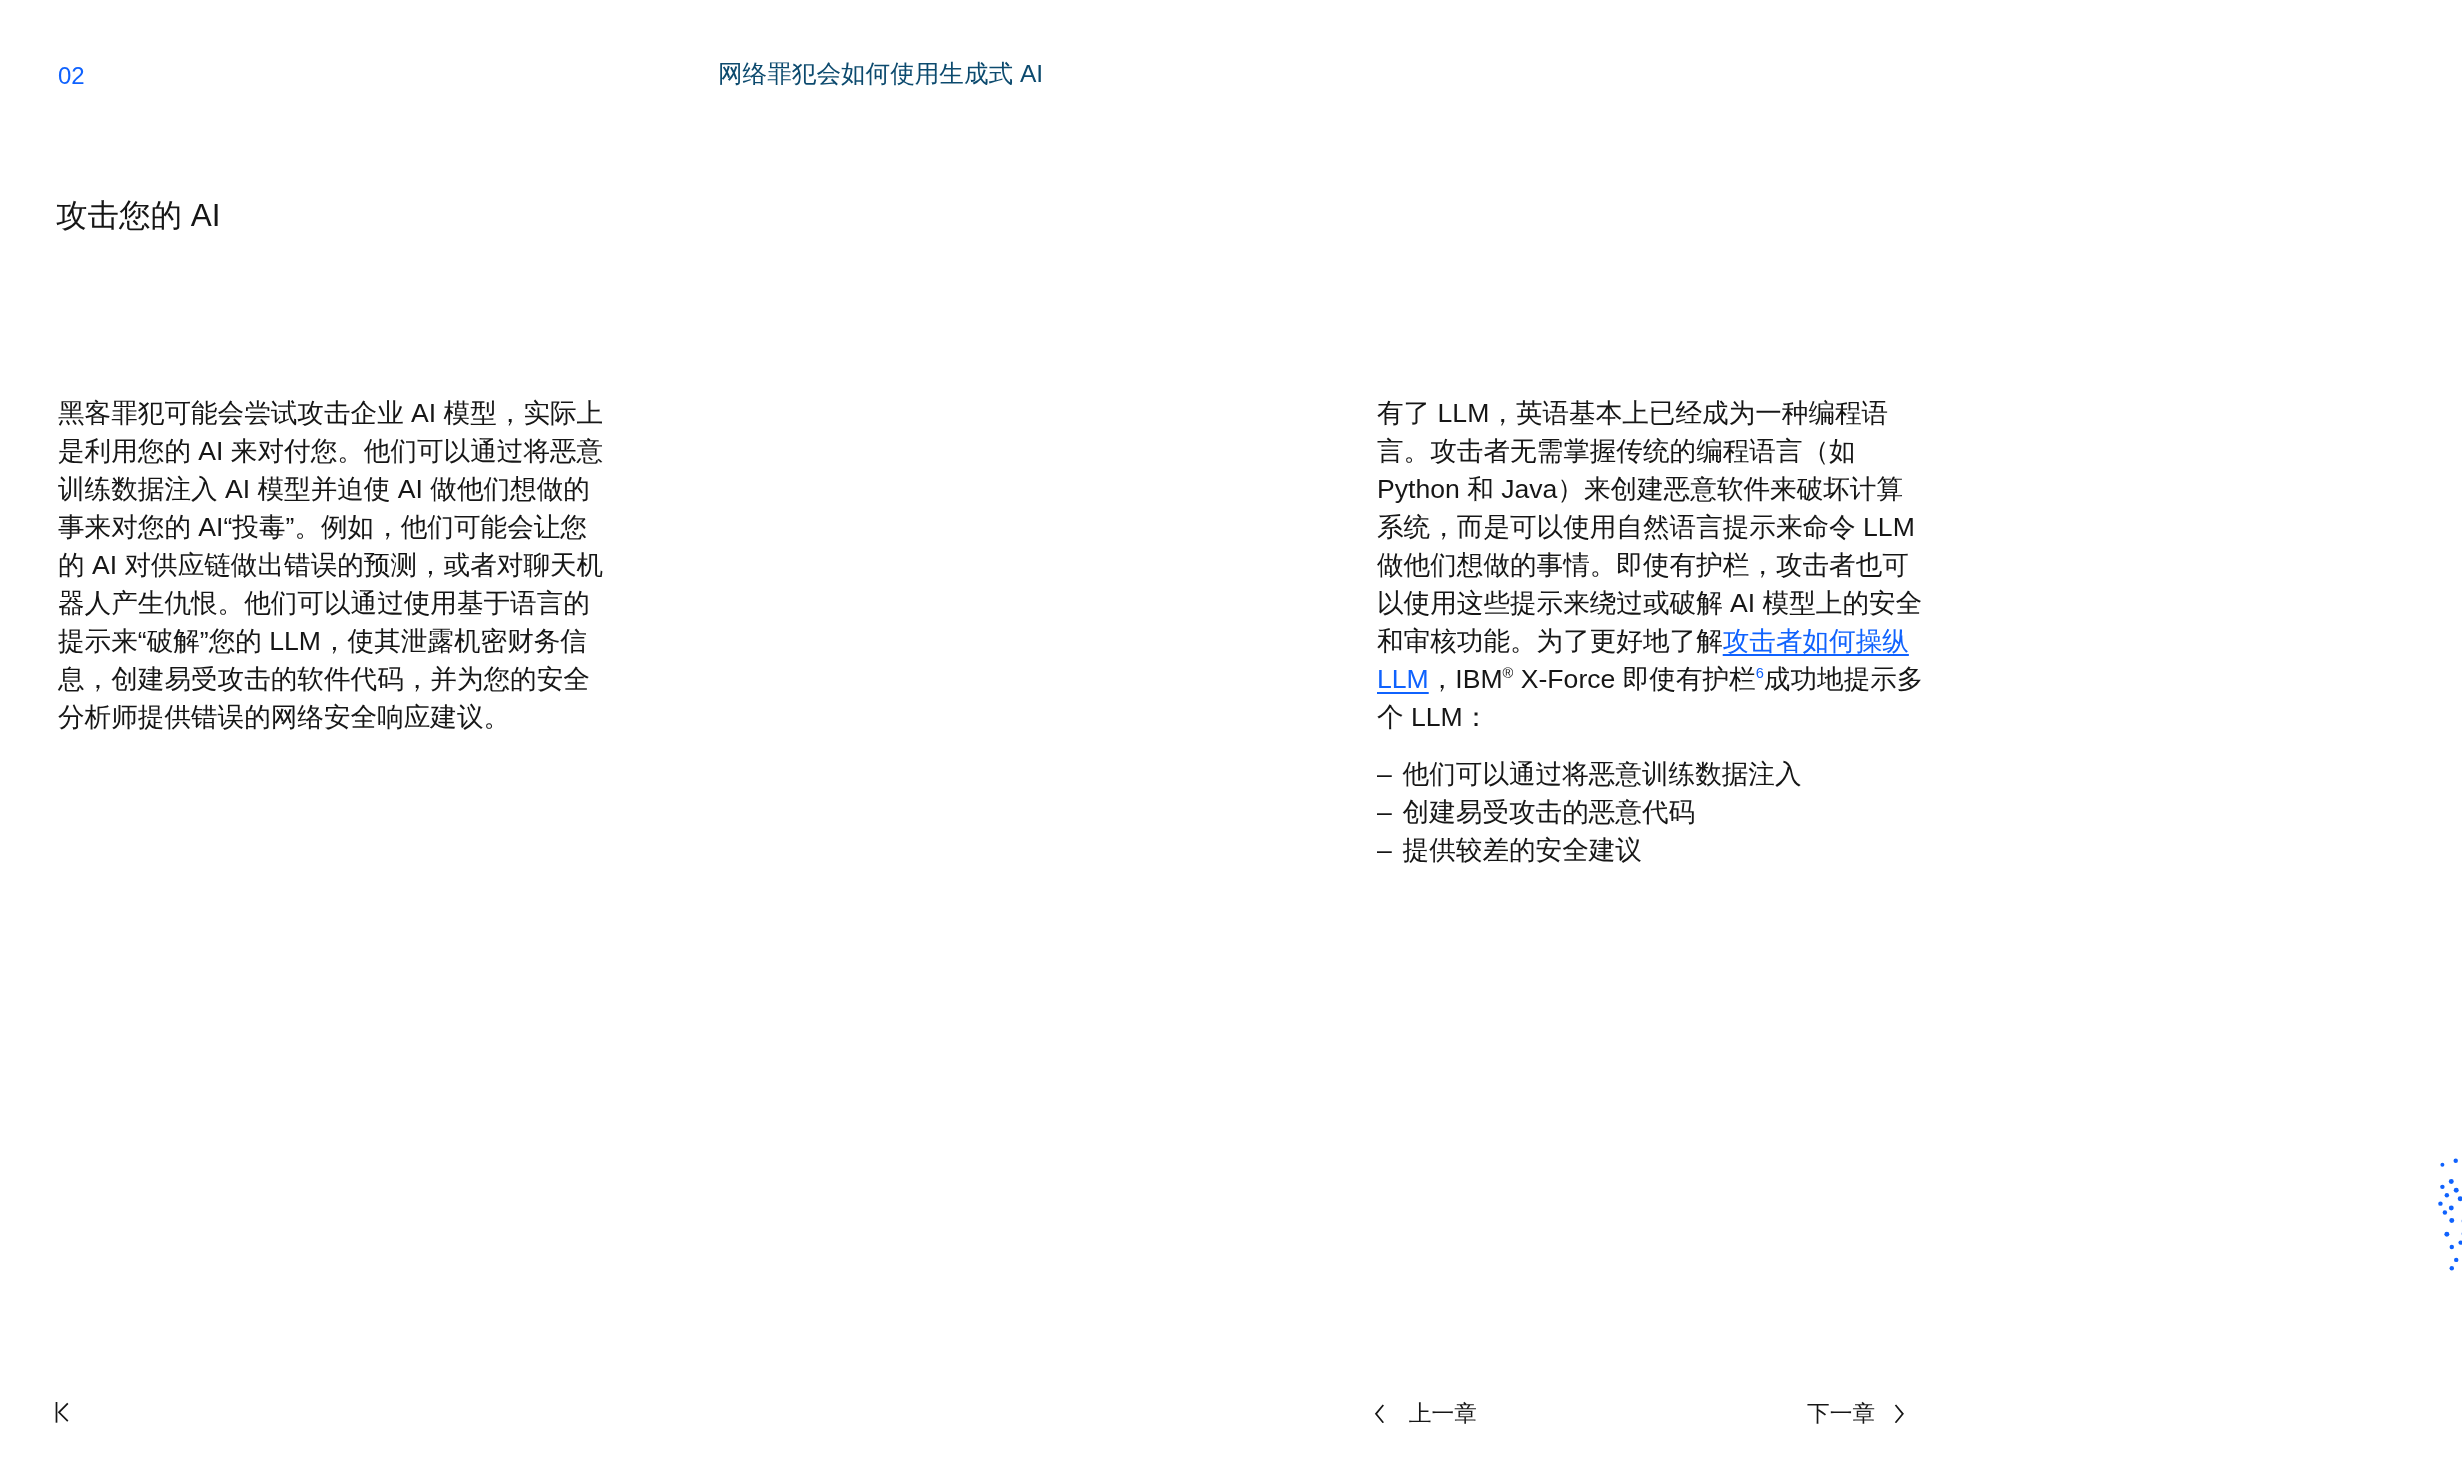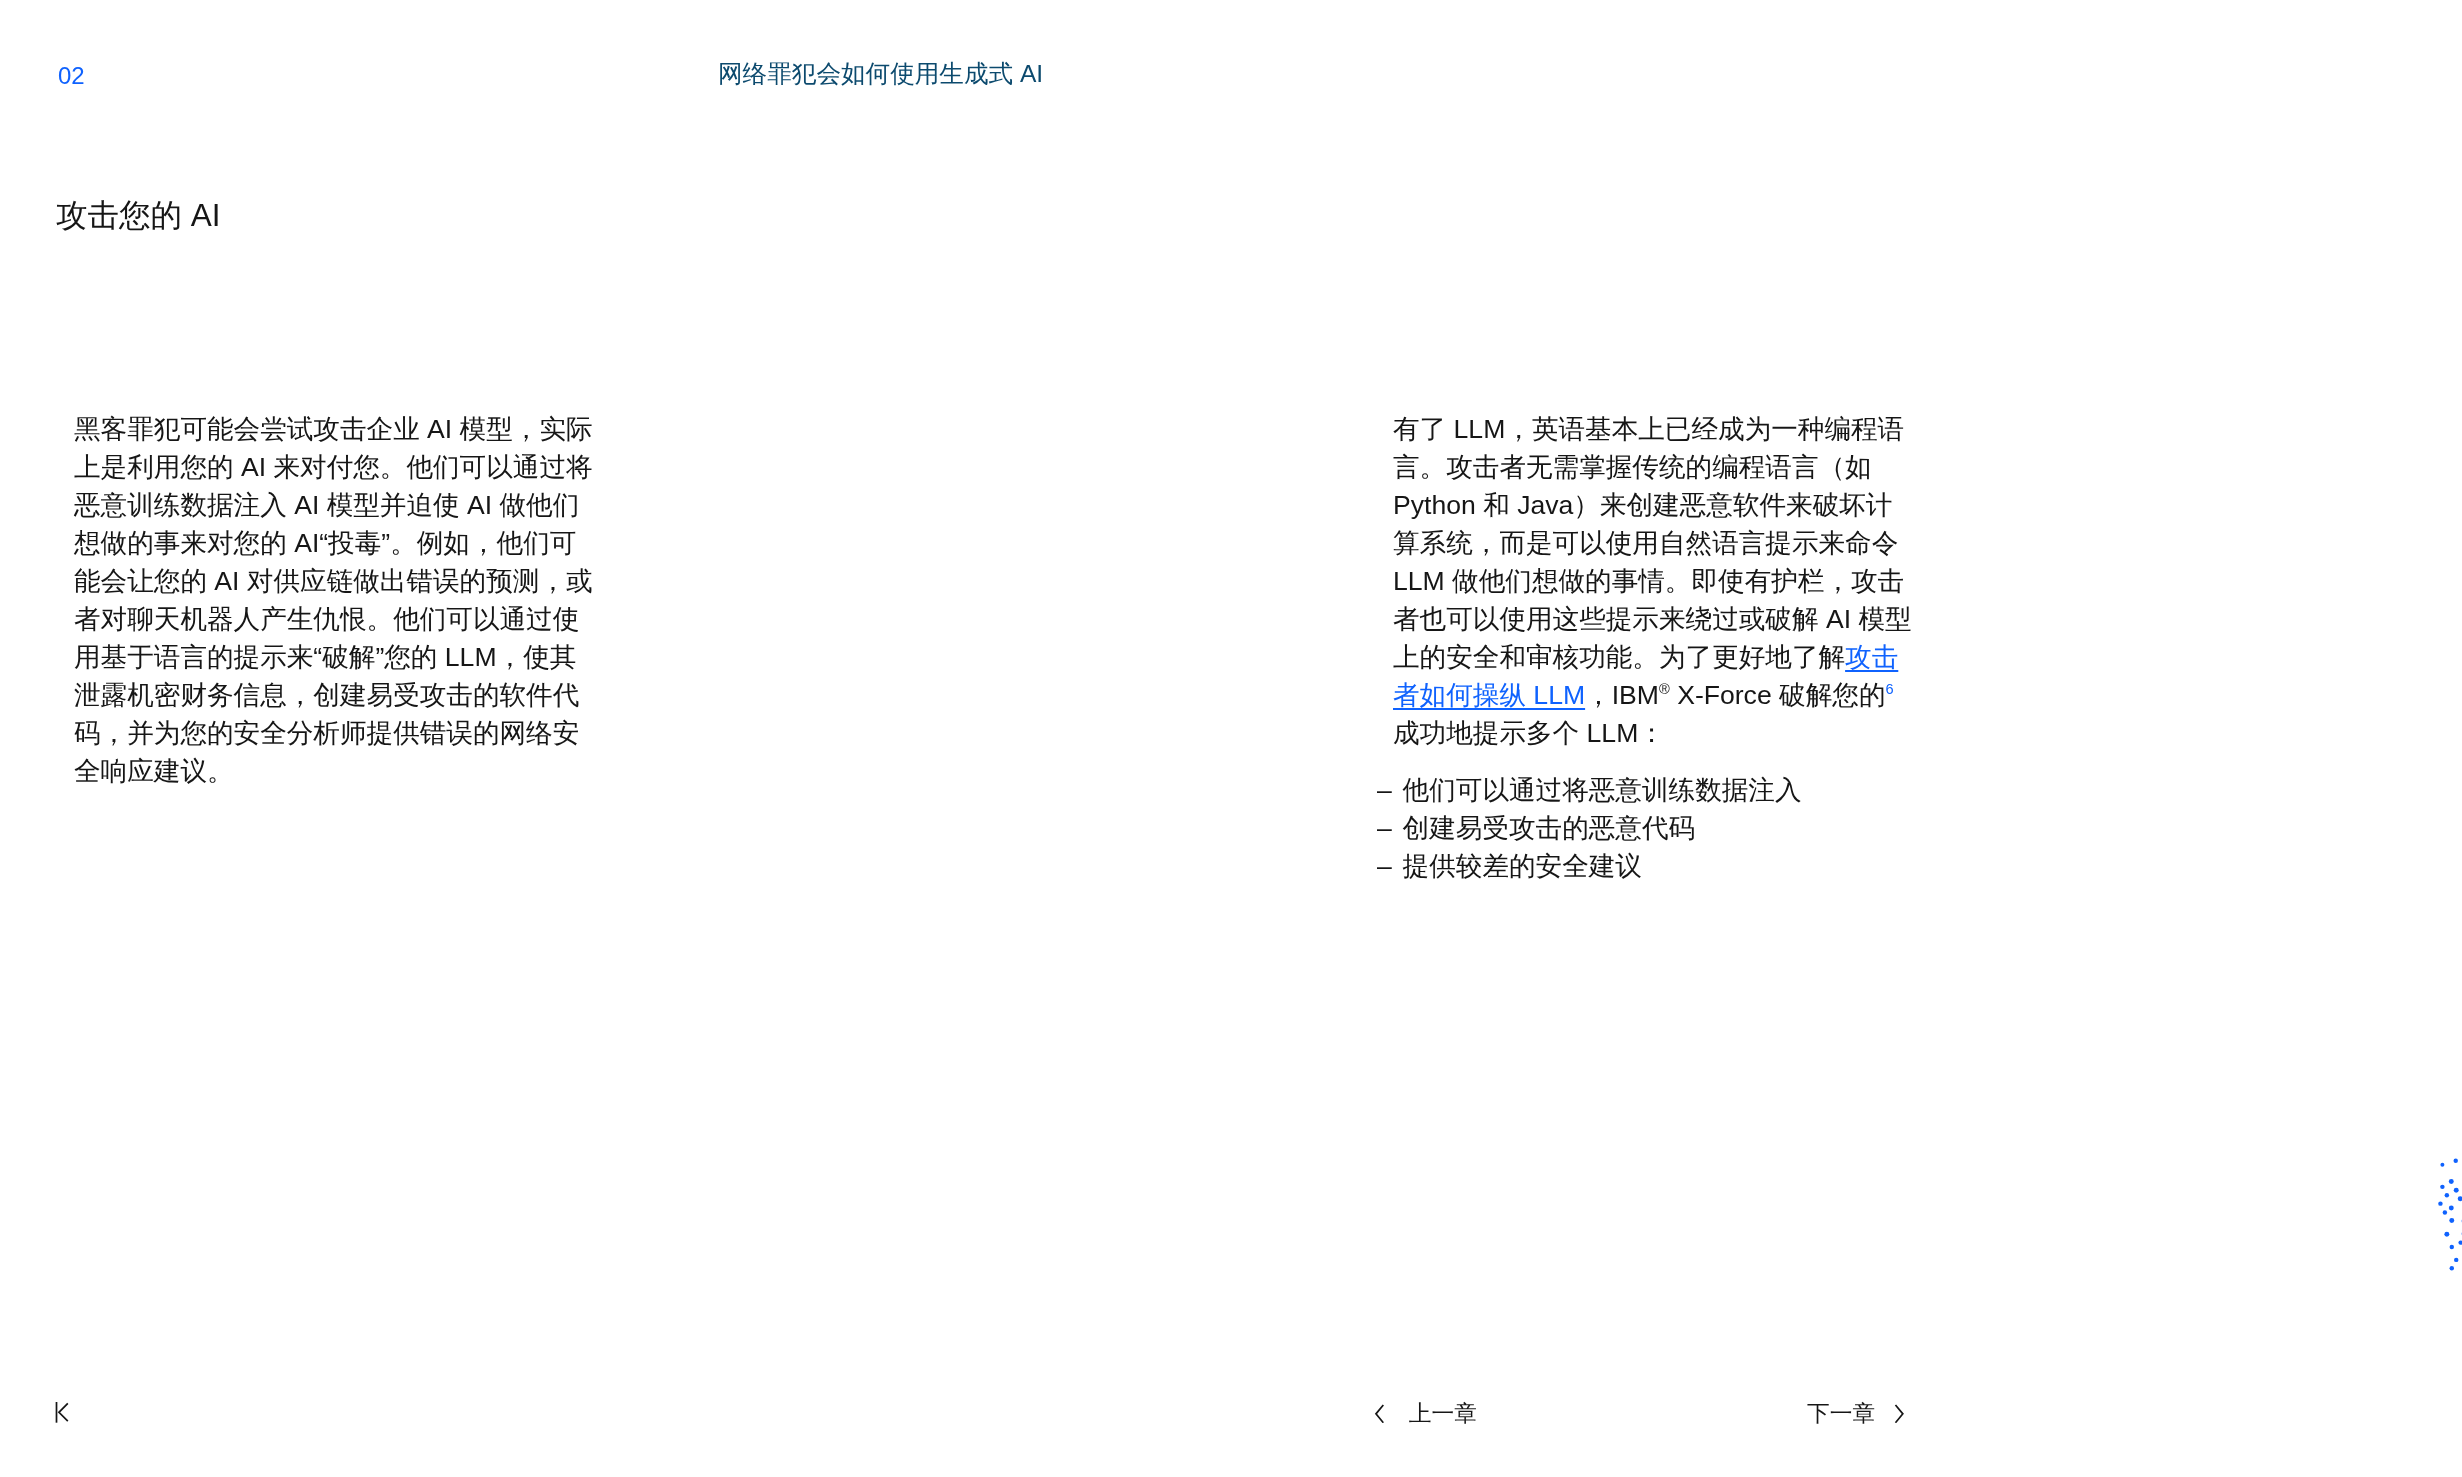--- a/index.html
+++ b/index.html
@@ -42,21 +42,21 @@
     top: 394px;
     width: 551px;
     font-size: 26.6px;
     line-height: 38px;
     color: #161616;
   }
   .col-1 { left: 58px; }
   .col-2 { left: 718px; }
   .col-3 { left: 1377px; }
   .col h3 { margin: 0; font-size: 26.6px; line-height: 38px; font-weight: 700; }
-  .col p  { margin: 16px; }
+  .col p  { margin: 0; }
 
   a.text-link {
     color: #0f62fe;
     text-decoration: underline;
     text-decoration-thickness: 2px;
     text-underline-offset: 4.4px;
     cursor: pointer;
   }
   sup.reg   { font-size: 0.55em; vertical-align: super; line-height: 0; }
   sup.fnref { font-size: 0.55em; vertical-align: super; line-height: 0; color: #0f62fe; cursor: pointer; }
@@ -94,21 +94,21 @@
   <div class="section-number">02</div>
   <div class="running-title">网络罪犯会如何使用生成式 AI</div>
   <h1 class="page-title">攻击您的 AI</h1>
 
   <div class="col col-1">
     <p>黑客罪犯可能会尝试攻击企业 AI 模型，实际上是利用您的 AI 来对付您。他们可以通过将恶意训练数据注入 AI 模型并迫使 AI 做他们想做的事来对您的 AI“投毒”。例如，他们可能会让您的 AI 对供应链做出错误的预测，或者对聊天机器人产生仇恨。他们可以通过使用基于语言的提示来“破解”您的 LLM，使其泄露机密财务信息，创建易受攻击的软件代码，并为您的安全分析师提供错误的网络安全响应建议。</p>
   </div>
 
 
   <div class="col col-3">
-    <p><span>有了 LLM，英语基本上已经成为一种编程语言。攻击者无需掌握传统的编程语言（如 Python 和 Java）来创建恶意软件来破坏计算系统，而是可以使用自然语言提示来命令 LLM 做他们想做的事情。即使有护栏，攻击者也可以使用这些提示来绕过或破解 AI 模型上的安全和审核功能。为了更好地了解</span><a class="text-link">攻击者如何操纵 LLM</a><span>，IBM</span><sup class="reg">®</sup><span> X-Force 破解您的</span><sup class="fnref">6</sup><span>成功地提示多个 LLM：</span></p>
+    <p><span>有了 LLM，英语基本上已经成为一种编程语言。攻击者无需掌握传统的编程语言（如 Python 和 Java）来创建恶意软件来破坏计算系统，而是可以使用自然语言提示来命令 LLM 做他们想做的事情。即使有护栏，攻击者也可以使用这些提示来绕过或破解 AI 模型上的安全和审核功能。为了更好地了解</span><a class="text-link">攻击者如何操纵 LLM</a><span>，IBM</span><sup class="reg">®</sup><span> X-Force 即使有护栏</span><sup class="fnref">6</sup><span>成功地提示多个 LLM：</span></p>
     <ul class="bullets">
       <li>
         <span class="marker">–</span>
         <span>他们可以通过将恶意训练数据注入</span>
       </li>
       <li>
         <span class="marker">–</span>
         <span>创建易受攻击的恶意代码</span>
       </li>
       <li>

